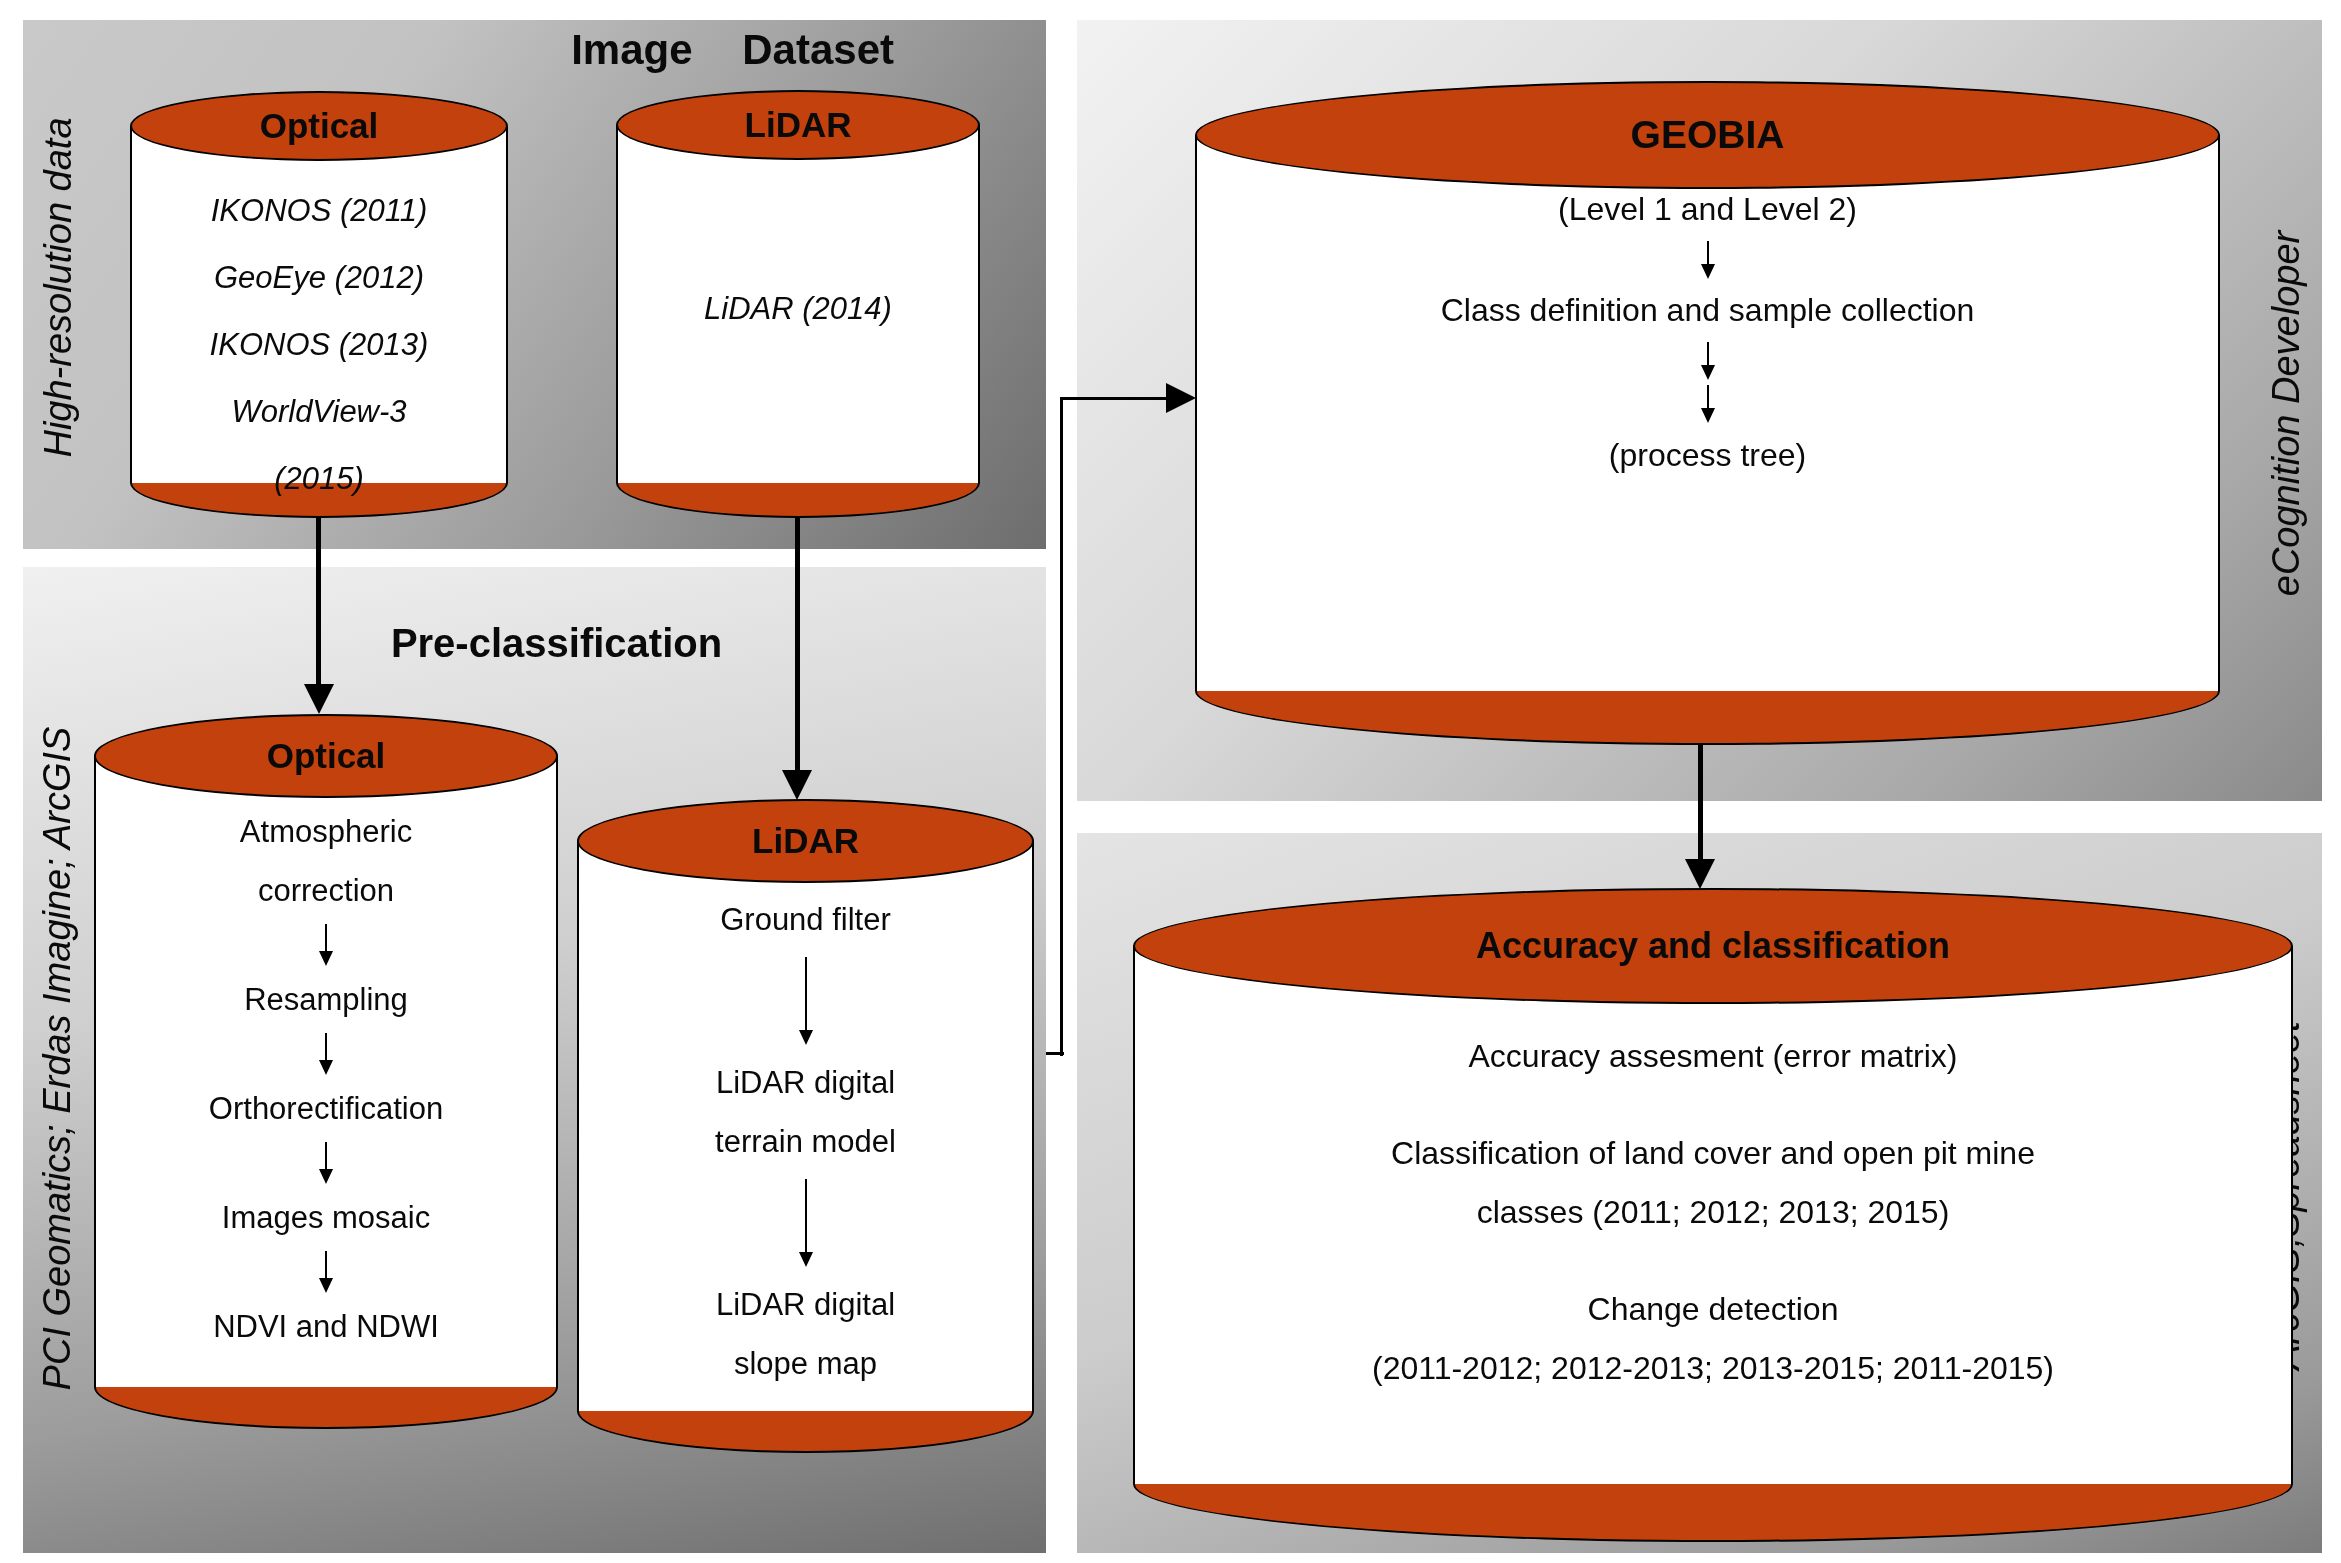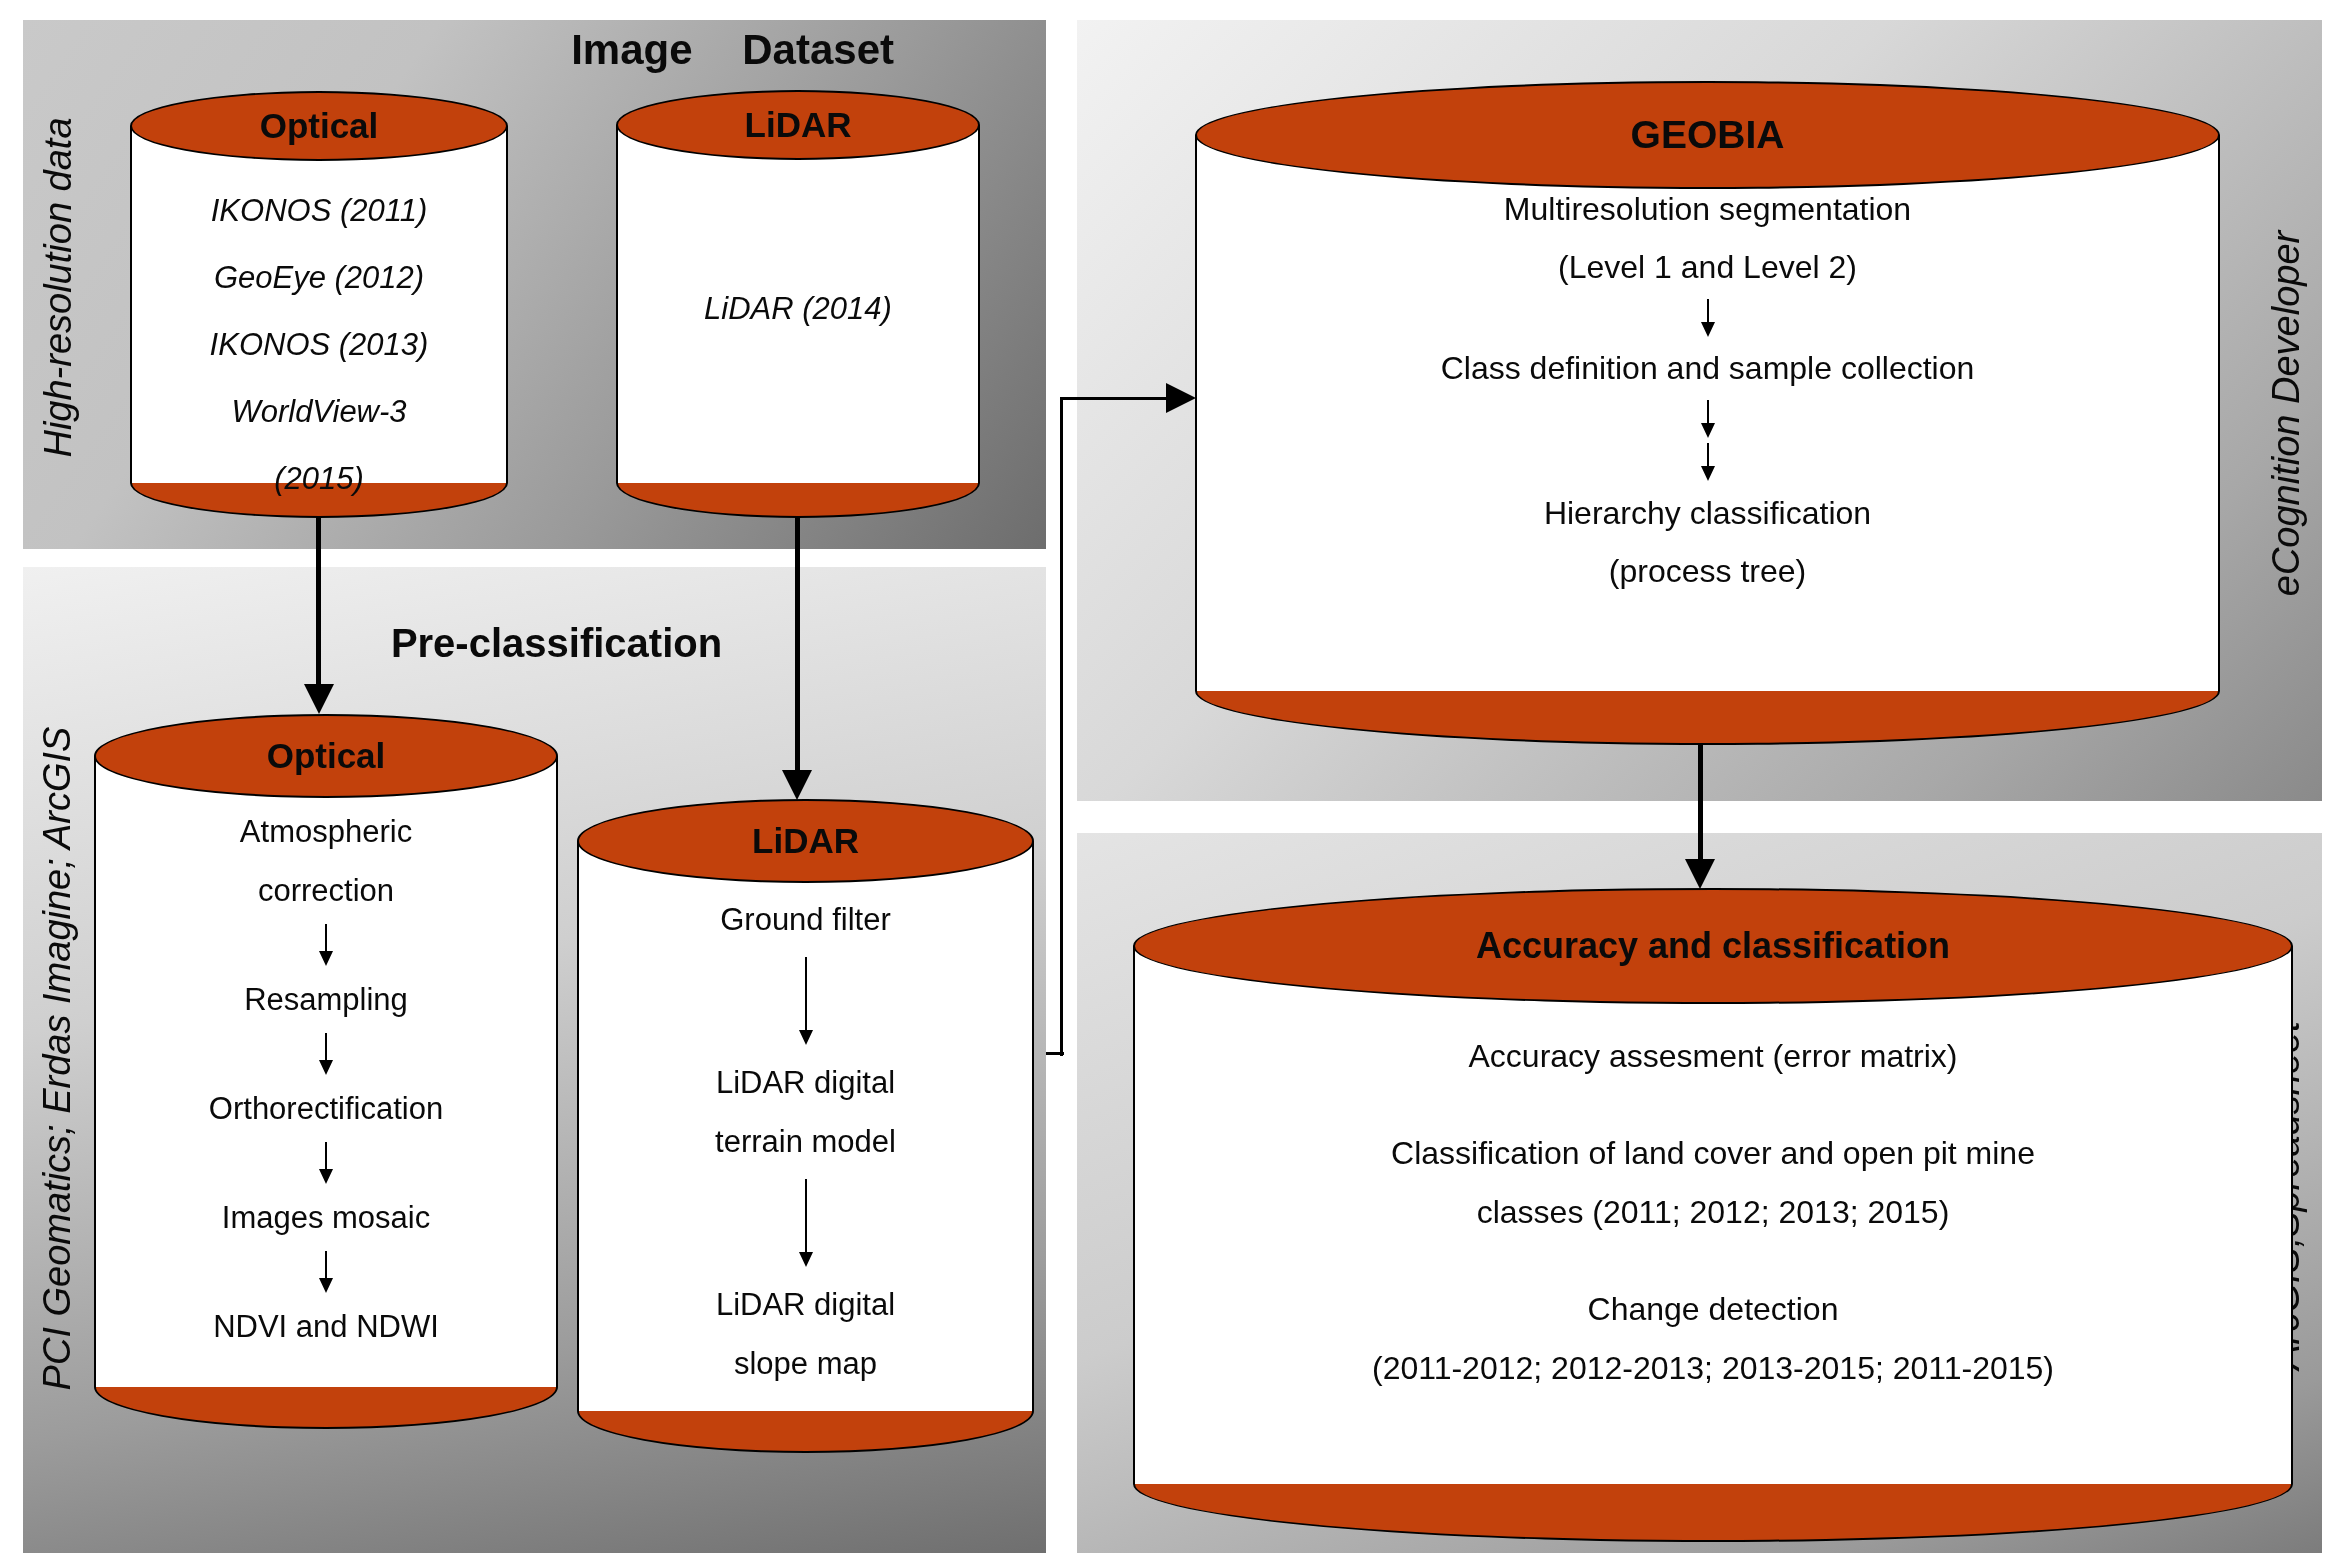--- a/index.html
+++ b/index.html
@@ -191,40 +191,38 @@
   </div>
 
   <div class="cyl" style="left:1195px;top:81px;width:1025px;height:664px;--eh:108px;">
     <div class="cyl-bottom"></div>
     <div class="cyl-body"></div>
     <div class="cyl-top">
       <span class="cyl-title" style="font-size:39px;">GEOBIA</span>
     </div>
     <div class="cyl-content" style="top:99px;font-size:32px;line-height:58px;">
       <div>
-        <div class="line">Multiresolution segmentation</div>
         <div class="line">(Level 1 and Level 2)</div>
       </div>
       <div class="sarrow" style="height:38px;margin:2.7px 0;">
         <div class="shaft"></div>
         <div class="head"></div>
       </div>
       <div>
         <div class="line">Class definition and sample collection</div>
       </div>
       <div class="sarrow" style="height:38px;margin:2.7px 0;">
         <div class="shaft"></div>
         <div class="head"></div>
       </div>
       <div class="sarrow" style="height:38px;margin:2.7px 0;">
         <div class="shaft"></div>
         <div class="head"></div>
       </div>
       <div>
-        <div class="line">Hierarchy classification</div>
         <div class="line">(process tree)</div>
       </div>
     </div>
   </div>
 
   <div class="cyl" style="left:1133px;top:888px;width:1160px;height:654px;--eh:116px;">
     <div class="cyl-bottom"></div>
     <div class="cyl-body"></div>
     <div class="cyl-top">
       <span class="cyl-title" style="font-size:36px;">Accuracy and classification</span>

